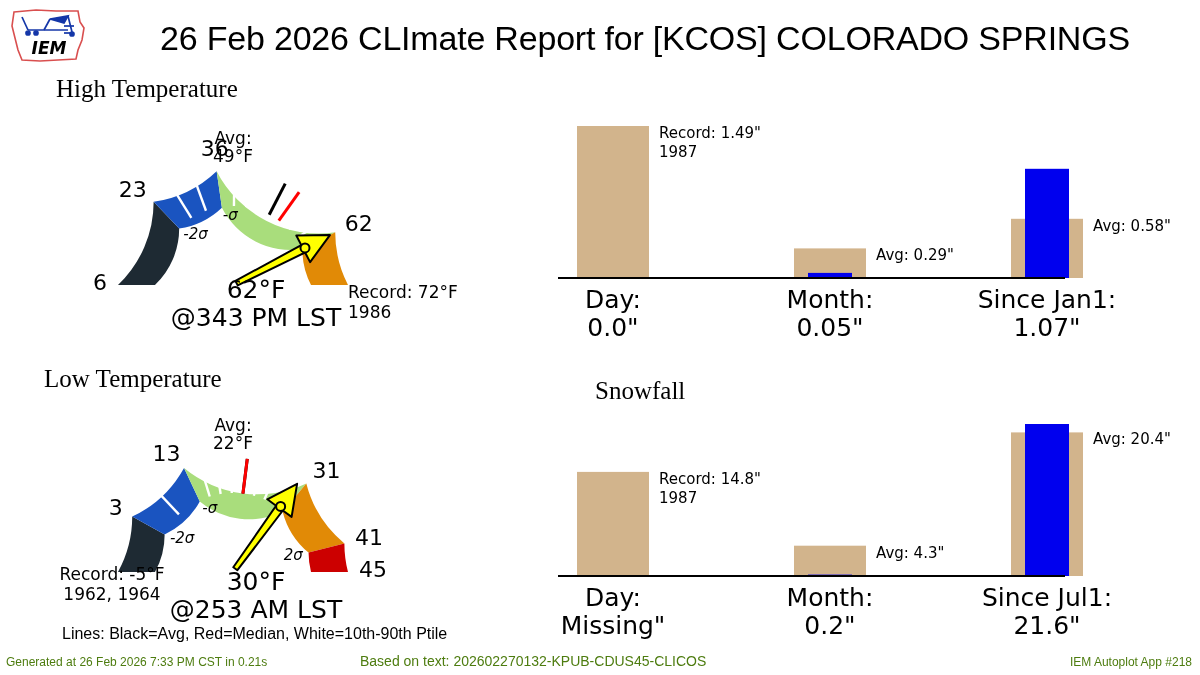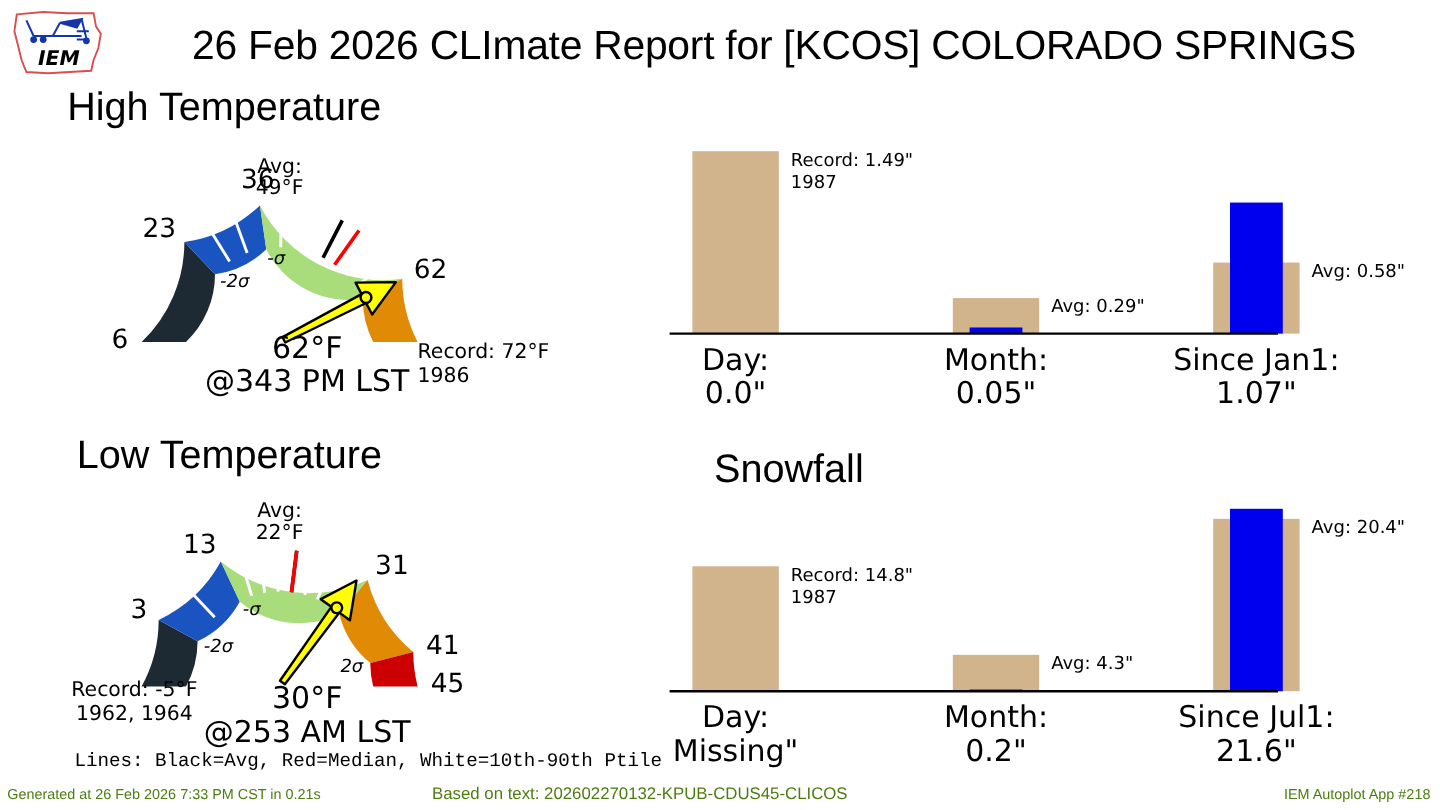--- a/index.html
+++ b/index.html
@@ -22,27 +22,27 @@
     font-size:34px; line-height:40px;
     font-family:Liberation Sans, sans-serif;
     font-weight:400;
     letter-spacing:-0.2px;
     white-space:nowrap;
   }
 
   
   .panel-title {
     position:absolute;
-    font-size:33px; line-height:38px;
-    font-family:Liberation Sans, sans-serif;
+    font-size:25px; line-height:38px;
+    font-family:Liberation Serif, serif;
     font-weight:400;
     white-space:nowrap;
   }
   #title-high  { left:56px;  top:70px; }
-  #title-low   { left:64px;  top:360px; }
+  #title-low   { left:44px;  top:360px; }
   #title-precip{ left:595px; top:70px; }
   #title-snow  { left:595px; top:360px;margin-top:12px; }
 
   
   .panel-svg { position:absolute; overflow:visible; }
   #gauge-high-wrap  { left:0px;   top:108px; width:520px; height:240px; }
   #gauge-low-wrap   { left:0px;   top:398px; width:520px; height:250px; }
   #bars-precip-wrap { left:520px; top:108px; width:680px; height:240px; }
   #bars-snow-wrap   { left:520px; top:398px; width:680px; height:250px; }
 
@@ -50,21 +50,21 @@
   .lbl-md   { font-size:17px; }
   .lbl-lg   { font-size:22px; }
   .lbl-xl   { font-size:25px; }
   .lbl-note { font-size:15px; }
   .sigma    { font-size:15px; font-style:italic; }
 
   
   #legend-note {
     position:absolute; left:62px; top:625px;
     font-size:16px;
-    font-family:Liberation Mono, monospace;
+    font-family:Liberation Sans, sans-serif;
     white-space:nowrap;
   }
 
   
   .footer-txt {
     position:absolute; bottom:6px;
     font-size:12px;
     font-family:"Liberation Sans", sans-serif;
     color:#4d7c0f; white-space:nowrap;
   }

